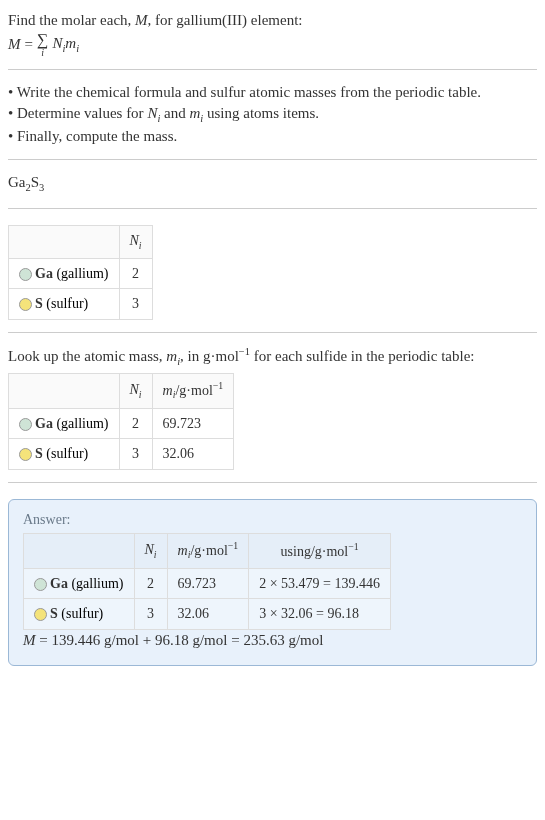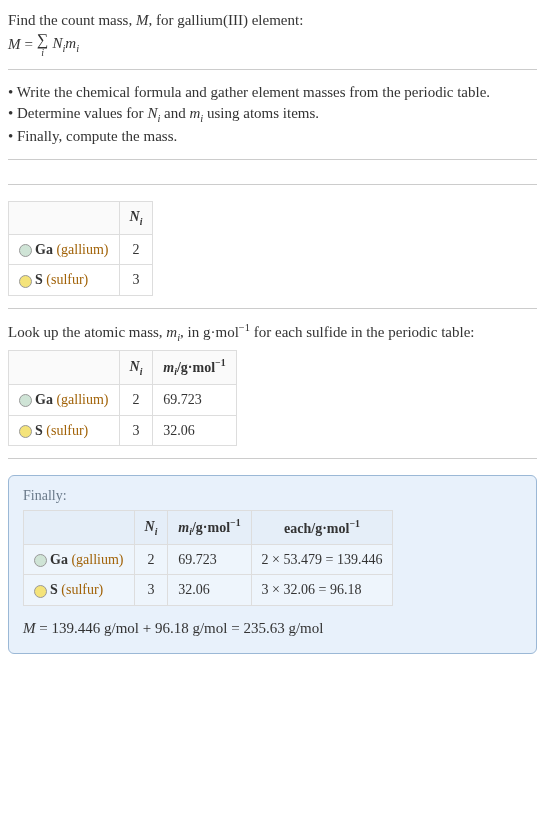--- a/index.html
+++ b/index.html
@@ -54,41 +54,41 @@
       border-collapse: collapse;
       margin-top: 4px;
     }
     th, td {
       border: 1px solid #ddd;
       padding: 5px 10px;
       font-size: 14px;
     }
     th {
       background: #fafafa;
-      font-weight: bold;
+      font-weight: normal;
       font-style: italic;
     }
     .element-cell {
       white-space: nowrap;
     }
     .swatch {
       display: inline-block;
       width: 11px;
       height: 11px;
       border-radius: 50%;
       border: 1px solid #999;
       margin-right: 3px;
       vertical-align: middle;
     }
     .el-sym {
       font-weight: bold;
       font-style: normal;
     }
     .el-name {
-      color: #a16207;
+      color: #000000;
     }
     .answer-box {
       border: 1px solid #9bb8d6;
       background: #e8f1fb;
       border-radius: 6px;
       padding: 10px 14px 14px;
       margin-top: 4px;
     }
     .answer-label {
       color: #6a7a8a;
@@ -107,48 +107,51 @@
     .chem-formula {
       font-family: Georgia, serif;
     }
     .num-cell { text-align: center; }
   </style>
 </head>
 <body>
 
 <div class="section">
   <div>
-    <span>Find the count mass, </span><span class="term">M</span><span>, for gallium(III) element:</span>
+    <span>Find the molar each, </span><span class="term">M</span><span>, for gallium(III) element:</span>
   </div>
   <div class="sigma-row">
     <span class="term">M</span>
     <span> = </span>
     <span class="sigma-block">
       <span class="sigma-sym">∑</span>
       <span class="sigma-sub">i</span>
     </span>
     <span>
       <span class="term">N</span><span class="sub">i</span><span class="term">m</span><span class="sub">i</span>
     </span>
   </div>
 </div>
 
 <hr>
 
 <div class="section">
-  <div>• Write the chemical formula and gather element masses from the periodic table.</div>
+  <div>• Write the chemical formula and sulfur atomic masses from the periodic table.</div>
   <div>
     <span>• Determine values for </span><span class="term">N</span><span class="sub">i</span><span> and </span><span class="term">m</span><span class="sub">i</span><span> using atoms items.</span>
   </div>
   <div>• Finally, compute the mass.</div>
 </div>
 
 <hr>
 
 <div class="section">
+  <div class="chem-formula">
+    <span>Ga</span><span class="sub" style="font-style:normal">2</span><span>S</span><span class="sub" style="font-style:normal">3</span>
+  </div>
 </div>
 
 <hr>
 
 <div class="section">
   <table>
     <tbody>
         <tr>
       <th></th>
       <th><span class="term">N</span><span class="sub">i</span></th>
@@ -190,40 +193,40 @@
     </tr>
   </tbody>
     </table>
 </div>
 
 <hr>
 
 <div class="section">
 
   <div class="answer-box">
-    <div class="answer-label">Finally:</div>
+    <div class="answer-label">Answer:</div>
     <table>
       <tbody>
           <tr>
         <th></th>
         <th><span class="term">N</span><span class="sub">i</span></th>
         <th><span class="term">m</span><span class="sub">i</span><span style="font-style:normal">/g·mol</span><span class="sup" style="font-style:normal">−1</span></th>
-        <th><span style="font-style:normal">each/g·mol</span><span class="sup" style="font-style:normal">−1</span></th>
+        <th><span style="font-style:normal">using/g·mol</span><span class="sup" style="font-style:normal">−1</span></th>
       </tr>
       <tr>
         <td class="element-cell"><span class="swatch" style="background:#cfe4d6"></span><span class="el-sym">Ga</span> <span class="el-name">(gallium)</span></td>
         <td class="num-cell">2</td>
         <td>69.723</td>
         <td>2 × 53.479 = 139.446</td>
       </tr>
       <tr>
         <td class="element-cell"><span class="swatch" style="background:#f4e37a"></span><span class="el-sym">S</span> <span class="el-name">(sulfur)</span></td>
         <td class="num-cell">3</td>
         <td>32.06</td>
         <td>3 × 32.06 = 96.18</td>
       </tr>
     </tbody>
       </table>
-    <div style="margin-top:12px">
+    <div style="margin-top:0">
       <span class="term">M</span><span> = 139.446 g/mol + 96.18 g/mol = 235.63 g/mol</span>
     </div>
   </div>
 </div>
 
 </body></html>

